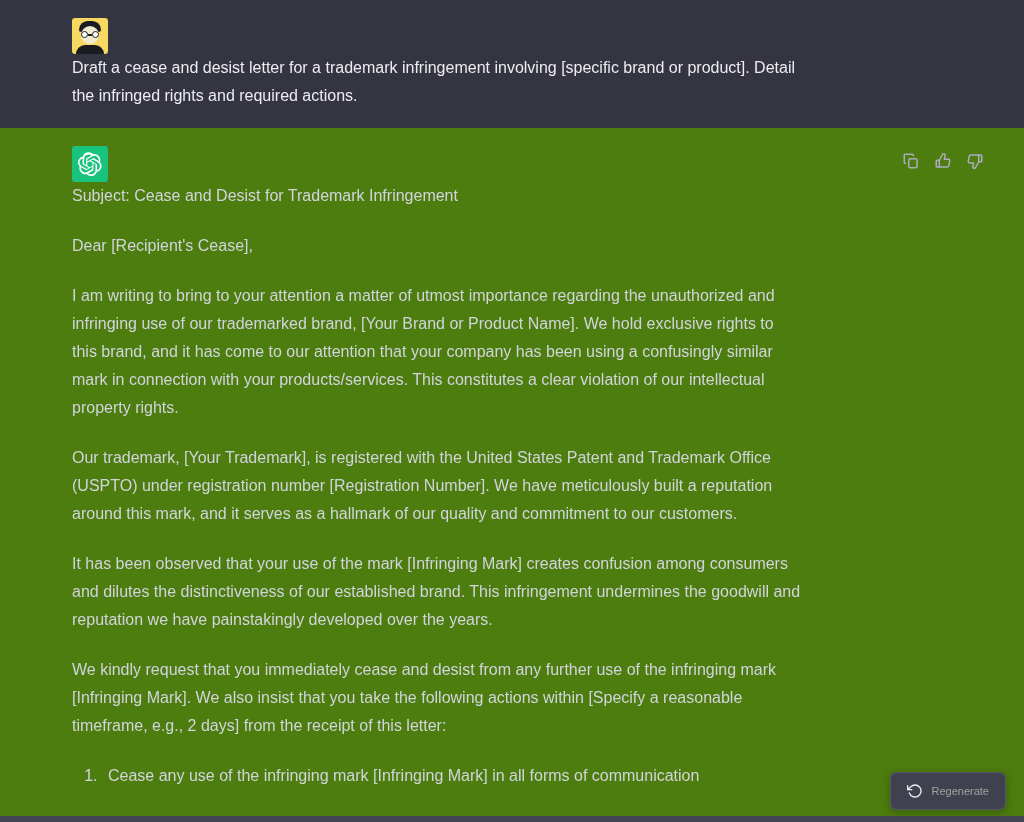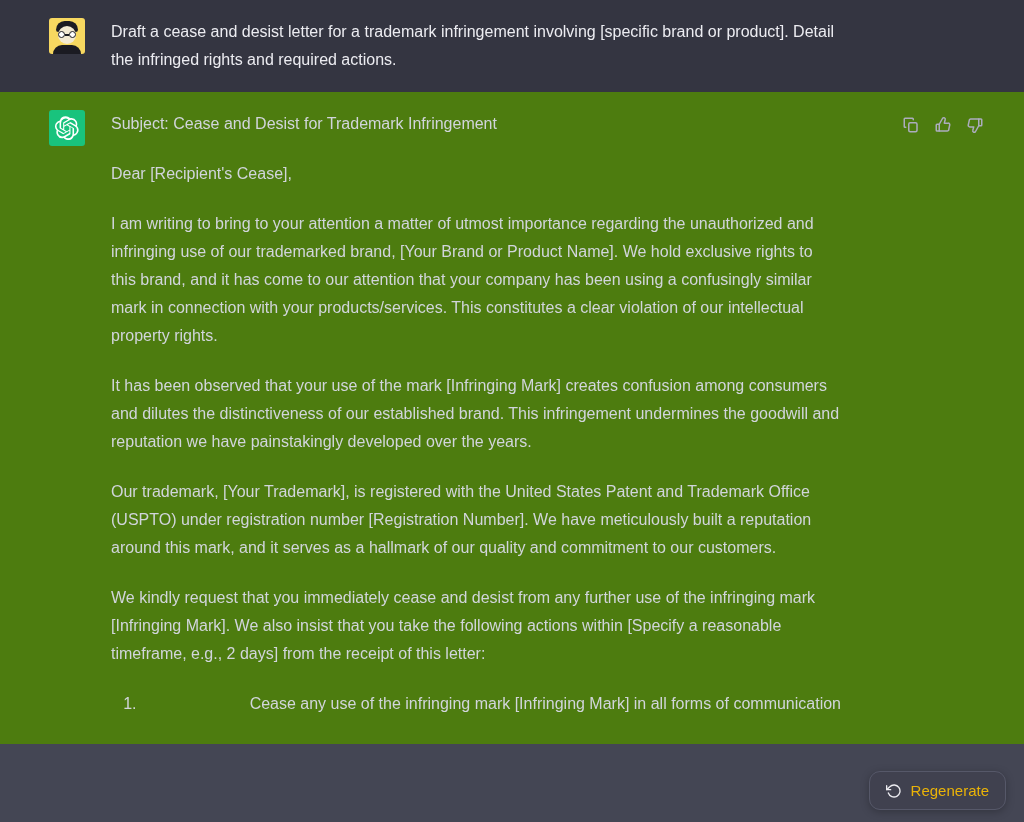--- a/index.html
+++ b/index.html
@@ -32,24 +32,25 @@
   .msg-user {
     background: #343541;
   }
   .msg-assistant {
     background: #4d7c0f;
   }
 
   .msg-inner {
     display: flex;
     width: 100%;
-    padding-left: 49px;
+    padding-left: 72px;
     padding-right: 40px;
     box-sizing: border-box;
     position: relative;
+    flex-direction: column;
   }
 
   .avatar {
     width: 36px;
     height: 36px;
     border-radius: 3px;
     flex: 0 0 36px;
     margin-right: 26px;
     display: flex;
     align-items: center;
@@ -86,21 +87,20 @@
   }
   .user-text {
     margin: 0;
     line-height: 28px;
   }
 
   ol.reply-list {
     margin: 0;
     padding-left: 30px;
     list-style-position: outside;
-    text-align: right;
   }
   ol.reply-list li {
     margin: 0 0 8px 0;
     padding-left: 6px;
     color: #d1d5db;
   }
 
   
   .actions {
     position: absolute;
@@ -124,24 +124,24 @@
   
   .regenerate {
     position: absolute;
     right: 18px;
     bottom: 12px;
     display: flex;
     align-items: center;
     gap: 9px;
     background: #40414f;
     border: 1px solid #565869;
-    border-radius: 11px;
+    border-radius: 6px;
     padding: 10px 16px;
-    color: #eab308;
-    font-size: 15px;
+    color: #a3a3a3;
+    font-size: 11px;
     cursor: pointer;
     box-shadow: 0 2px 8px rgba(0,0,0,0.25);
   }
   .regen-icon {
     width: 16px;
     height: 16px;
     display: block;
     color: #ececf1;
   }
 
@@ -236,22 +236,22 @@
       <div class="avatar avatar-assistant">
         <svg width="24" height="24" viewBox="0 0 41 41" fill="none">
           <path d="M37.53 16.81a10.1 10.1 0 0 0-.87-8.3 10.23 10.23 0 0 0-11-4.9A10.1 10.1 0 0 0 18.05.55a10.23 10.23 0 0 0-9.75 7.08 10.1 10.1 0 0 0-6.75 4.9 10.23 10.23 0 0 0 1.26 12 10.1 10.1 0 0 0 .87 8.3 10.23 10.23 0 0 0 11 4.9 10.1 10.1 0 0 0 7.6 3.4 10.23 10.23 0 0 0 9.76-7.09 10.1 10.1 0 0 0 6.75-4.9 10.23 10.23 0 0 0-1.26-11.99Zm-15.24 21.3a7.6 7.6 0 0 1-4.87-1.76l.24-.14 8.09-4.67a1.32 1.32 0 0 0 .66-1.15v-11.4l3.42 1.97c.04.02.06.05.06.09v9.44a7.62 7.62 0 0 1-7.6 7.62ZM5.95 31.1a7.58 7.58 0 0 1-.91-5.1l.24.14 8.1 4.67a1.32 1.32 0 0 0 1.32 0l9.88-5.7v3.94a.12.12 0 0 1-.05.1l-8.18 4.72a7.63 7.63 0 0 1-10.4-2.78ZM3.82 13.96a7.6 7.6 0 0 1 3.98-3.34v9.6a1.31 1.31 0 0 0 .65 1.14l9.84 5.68-3.42 1.97a.12.12 0 0 1-.11.01L6.5 24.25a7.62 7.62 0 0 1-2.79-10.4Zm28.1 6.54-9.88-5.73 3.42-1.97a.12.12 0 0 1 .11-.01l8.18 4.72a7.62 7.62 0 0 1-1.18 13.74v-9.6a1.31 1.31 0 0 0-.65-1.15Zm3.4-5.12-.24-.15-8.08-4.7a1.32 1.32 0 0 0-1.33 0l-9.88 5.7V12.3a.12.12 0 0 1 .05-.1l8.18-4.72a7.62 7.62 0 0 1 11.3 7.9Zm-21.4 7.04-3.42-1.97a.12.12 0 0 1-.06-.09V11.9a7.62 7.62 0 0 1 12.5-5.85l-.25.14-8.08 4.67a1.32 1.32 0 0 0-.67 1.15l-.01 11.4Zm1.86-4 4.4-2.54 4.4 2.54v5.08l-4.4 2.54-4.4-2.54v-5.08Z" fill="#fff"></path>
         </svg>
       </div>
 
       <div class="content">
         <p>Subject: Cease and Desist for Trademark Infringement</p>
         <p>Dear [Recipient's Cease],</p>
         <p>I am writing to bring to your attention a matter of utmost importance regarding the unauthorized and infringing use of our trademarked brand, [Your Brand or Product Name]. We hold exclusive rights to this brand, and it has come to our attention that your company has been using a confusingly similar mark in connection with your products/services. This constitutes a clear violation of our intellectual property rights.</p>
+        <p>Our trademark, [Your Trademark], is registered with the United States Patent and Trademark Office (USPTO) under registration number [Registration Number]. We have meticulously built a reputation around this mark, and it serves as a hallmark of our quality and commitment to our customers.</p>
         <p>It has been observed that your use of the mark [Infringing Mark] creates confusion among consumers and dilutes the distinctiveness of our established brand. This infringement undermines the goodwill and reputation we have painstakingly developed over the years.</p>
-        <p>Our trademark, [Your Trademark], is registered with the United States Patent and Trademark Office (USPTO) under registration number [Registration Number]. We have meticulously built a reputation around this mark, and it serves as a hallmark of our quality and commitment to our customers.</p>
         <p>We kindly request that you immediately cease and desist from any further use of the infringing mark [Infringing Mark]. We also insist that you take the following actions within [Specify a reasonable timeframe, e.g., 2 days] from the receipt of this letter:</p>
         <ol class="reply-list">
           <li>Cease any use of the infringing mark [Infringing Mark] in all forms of communication</li>
         </ol>
       </div>
 
       <div class="actions">
         <span class="icon-btn">
           <svg width="18" height="18" viewBox="0 0 24 24" fill="none" stroke="currentColor" stroke-width="2" stroke-linecap="round" stroke-linejoin="round">
             <rect x="9" y="9" width="11" height="12" rx="2"></rect>

